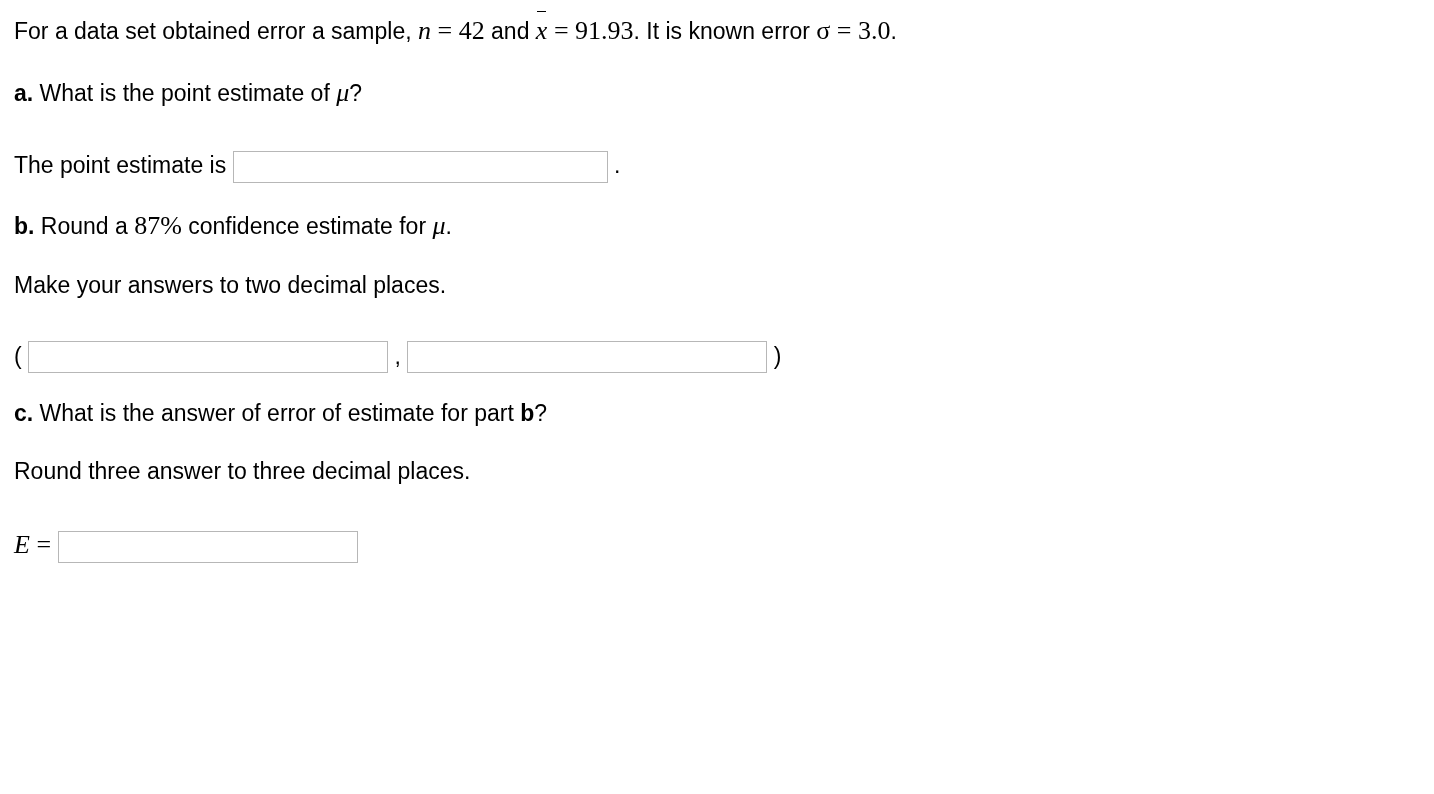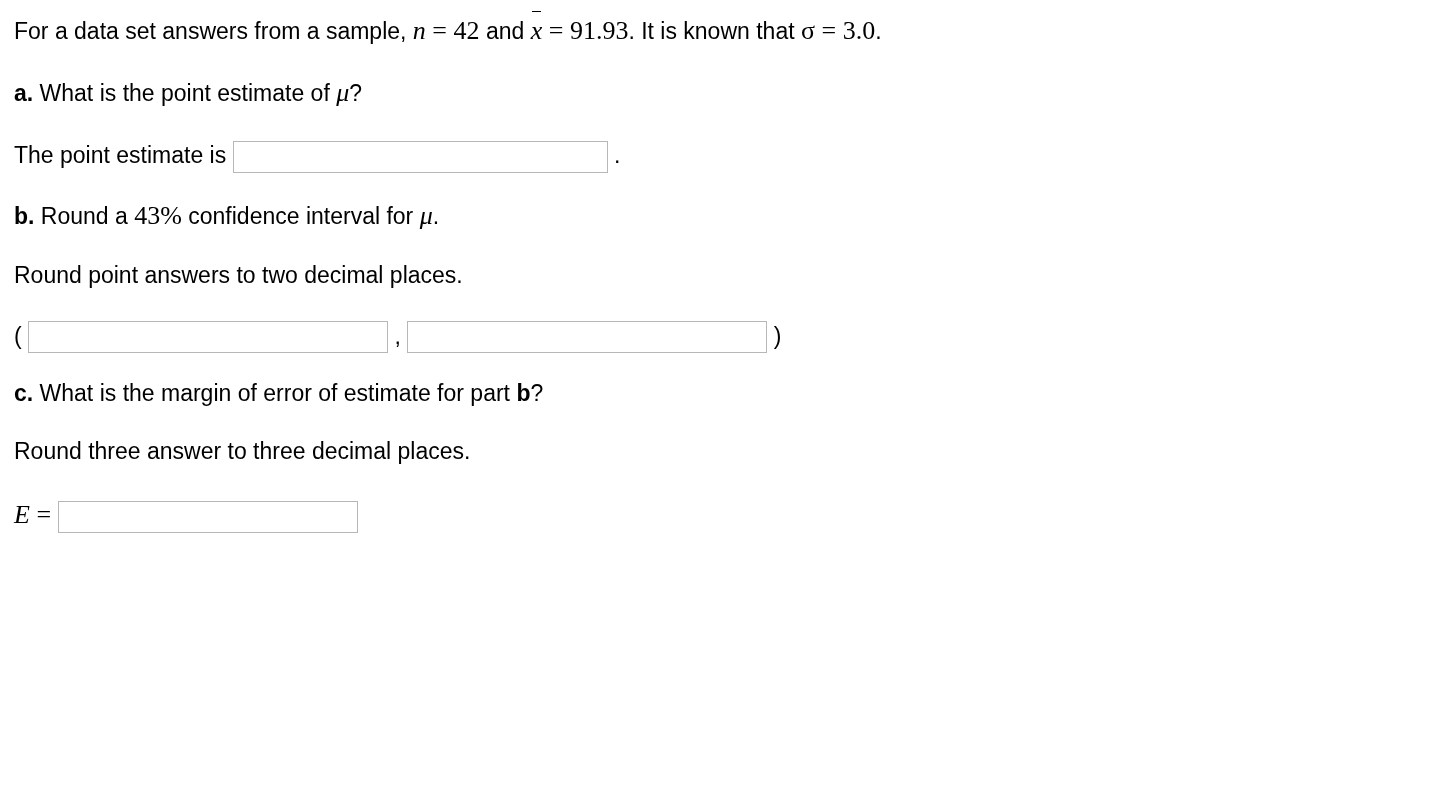--- a/index.html
+++ b/index.html
@@ -31,69 +31,69 @@
     top: -1px;
     left: 1px;
     right: 1px;
     height: 1.3px;
     background: #000;
   }
   .row {
     margin-bottom: 24px;
   }
   .gap-top {
-    margin-top: 28px;
+    margin-top: 38px;
   }
   input.blank {
     font-size: 20px;
     height: 32px;
     padding: 2px 6px;
     border: 1px solid #b7b7b7;
     background: #fff;
     vertical-align: baseline;
     box-sizing: border-box;
   }
   .w-a { width: 375px; }
   .w-b { width: 360px; }
   .w-c { width: 300px; }
   b { font-weight: bold; }
   .nowrap { white-space: nowrap; }
 </style>
 </head>
 <body>
 
 <div class="row">
-  <span>For a data set answers from a sample, </span><span class="var nowrap">n</span><span class="math"> = </span><span class="math">42</span><span> and </span><span class="var xbar">x</span><span class="math"> = </span><span class="math">91.93</span><span>. It is known that </span><span class="upright">σ</span><span class="math"> = </span><span class="math">3.0</span><span>.</span>
+  <span>For a data set obtained error a sample, </span><span class="var nowrap">n</span><span class="math"> = </span><span class="math">42</span><span> and </span><span class="var xbar">x</span><span class="math"> = </span><span class="math">91.93</span><span>. It is known error </span><span class="upright">σ</span><span class="math"> = </span><span class="math">3.0</span><span>.</span>
 </div>
 
 <div class="row">
   <b>a.</b><span> What is the point estimate of </span><span class="var">μ</span><span>?</span>
 </div>
 
 <div class="row gap-top">
   <span>The point estimate is </span>
   <input class="blank w-a" type="text" style="">
   <span>.</span>
 </div>
 
 <div class="row">
-  <b>b.</b><span> Round a </span><span class="math">43%</span><span> confidence interval for </span><span class="var">μ</span><span>.</span>
+  <b>b.</b><span> Round a </span><span class="math">87%</span><span> confidence estimate for </span><span class="var">μ</span><span>.</span>
 </div>
 
-<div class="row">Round point answers to two decimal places.</div>
+<div class="row">Make your answers to two decimal places.</div>
 
 <div class="row gap-top">
   <span>(</span>
   <input class="blank w-b" type="text" style="">
   <span>,</span>
   <input class="blank w-b" type="text" style="">
   <span>)</span>
 </div>
 
 <div class="row">
-  <b>c.</b><span> What is the margin of error of estimate for part </span><b>b</b><span>?</span>
+  <b>c.</b><span> What is the answer of error of estimate for part </span><b>b</b><span>?</span>
 </div>
 
 <div class="row">Round three answer to three decimal places.</div>
 
 <div class="row gap-top">
   <span class="var">E</span><span class="math"> = </span><input class="blank w-c" type="text" style="">
 </div>
 
 </body></html>

